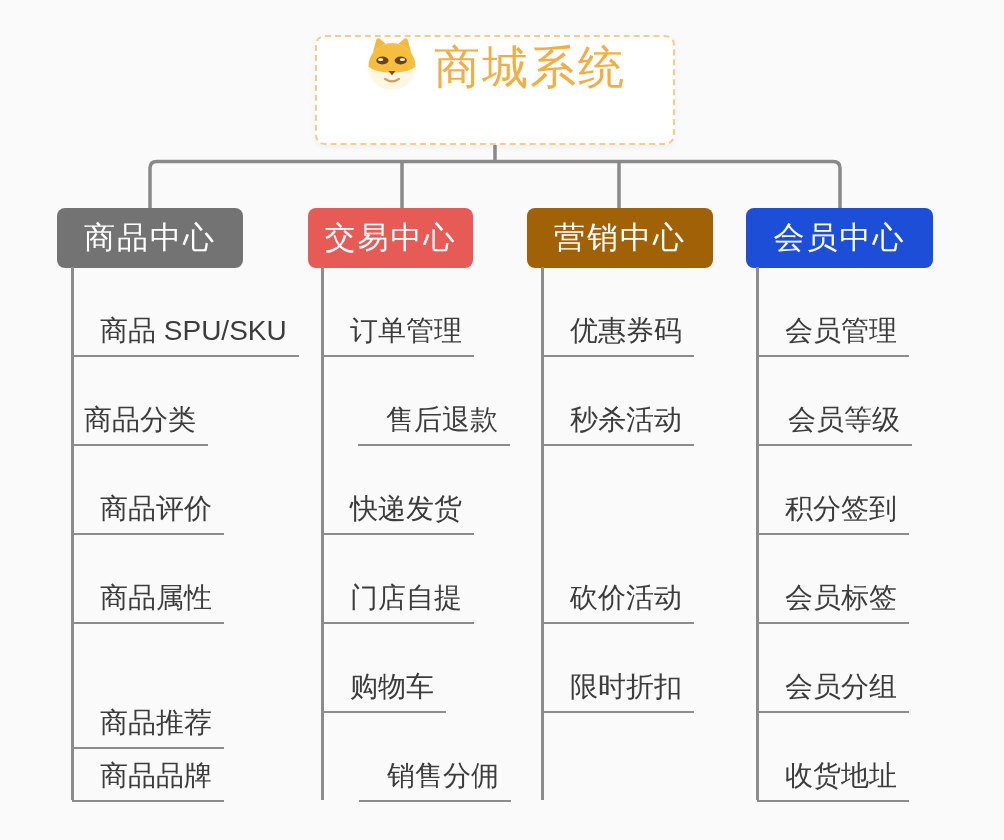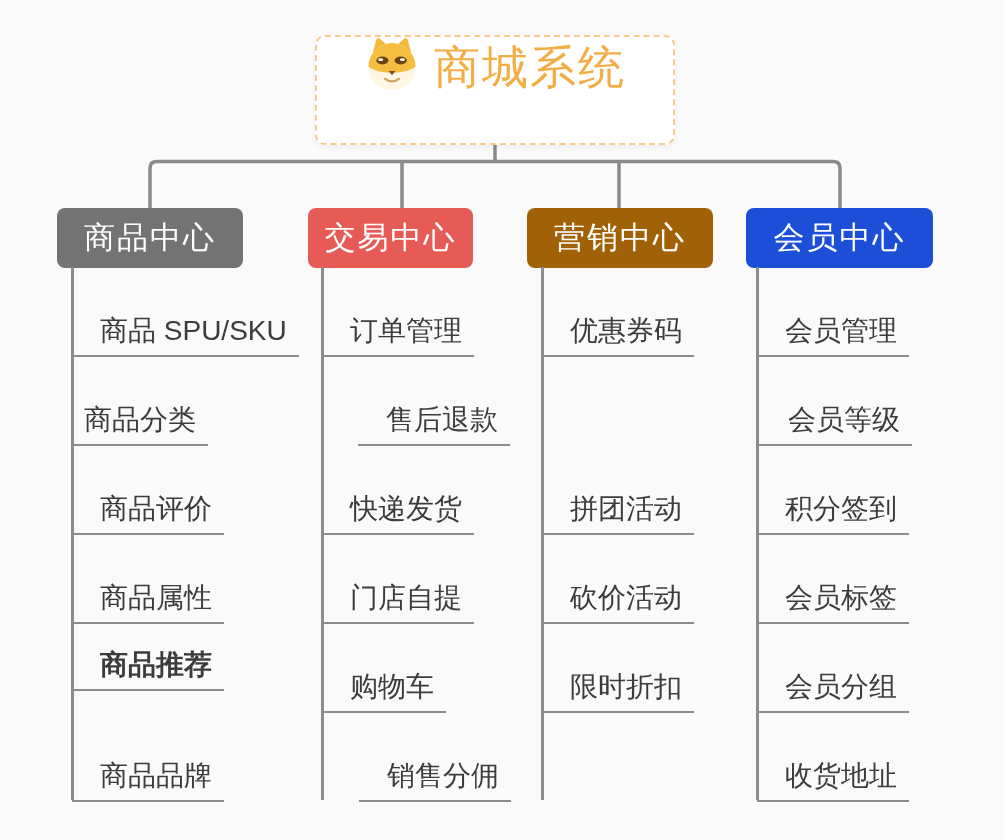--- a/index.html
+++ b/index.html
@@ -100,38 +100,38 @@
   </div>
 
   <div class="branch-box" style="left: 57px; width: 186px; background: #737373; align-items: center;">
     <span class="branch-label">商品中心</span>
   </div>
   <div class="spine" style="left: 71px;"></div>
 <div class="leaf" style="left: 72px; top: 315px;">商品 SPU/SKU</div>
     <div class="leaf" style="left: 72px; top: 404px; padding-left: 12px;">商品分类</div>
     <div class="leaf" style="left: 72px; top: 493px;">商品评价</div>
     <div class="leaf" style="left: 72px; top: 582px;">商品属性</div>
-    <div class="leaf" style="left: 72px; top: 649px; font-weight: bold;">商品推荐</div>
+    <div class="leaf" style="left: 72px; top: 707px;">商品推荐</div>
     <div class="leaf" style="left: 72px; top: 760px;">商品品牌</div>
   <div class="branch-box" style="left: 308px; width: 165px; background: rgb(230, 91, 85);">
     <span class="branch-label">交易中心</span>
   </div>
   <div class="spine" style="left: 321px;"></div>
 <div class="leaf" style="left: 322px; top: 315px;">订单管理</div>
     <div class="leaf" style="left: 322px; top: 404px; margin-left: 36px;">售后退款</div>
     <div class="leaf" style="left: 322px; top: 493px;">快递发货</div>
     <div class="leaf" style="left: 322px; top: 582px;">门店自提</div>
     <div class="leaf" style="left: 322px; top: 671px;">购物车</div>
     <div class="leaf" style="left: 322px; top: 760px; margin-left: 37px;">销售分佣</div>
   <div class="branch-box" style="left: 527px; width: 186px; background: #a16207;">
     <span class="branch-label">营销中心</span>
   </div>
   <div class="spine" style="left: 541px;"></div>
 <div class="leaf" style="left: 542px; top: 315px;">优惠券码</div>
-    <div class="leaf" style="left: 542px; top: 493px;">拼团活动</div>
+    <div class="leaf" style="left: 542px; top: 404px;">秒杀活动</div>
     <div class="leaf" style="left: 542px; top: 582px;">砍价活动</div>
     <div class="leaf" style="left: 542px; top: 671px;">限时折扣</div>
   <div class="branch-box" style="left: 746px; width: 187px; background: #1d4ed8;">
     <span class="branch-label">会员中心</span>
   </div>
   <div class="spine" style="left: 756px;"></div>
 <div class="leaf" style="left: 757px; top: 315px;">会员管理</div>
     <div class="leaf" style="left: 757px; top: 404px; padding-left: 31px;">会员等级</div>
     <div class="leaf" style="left: 757px; top: 493px;">积分签到</div>
     <div class="leaf" style="left: 757px; top: 582px;">会员标签</div>

